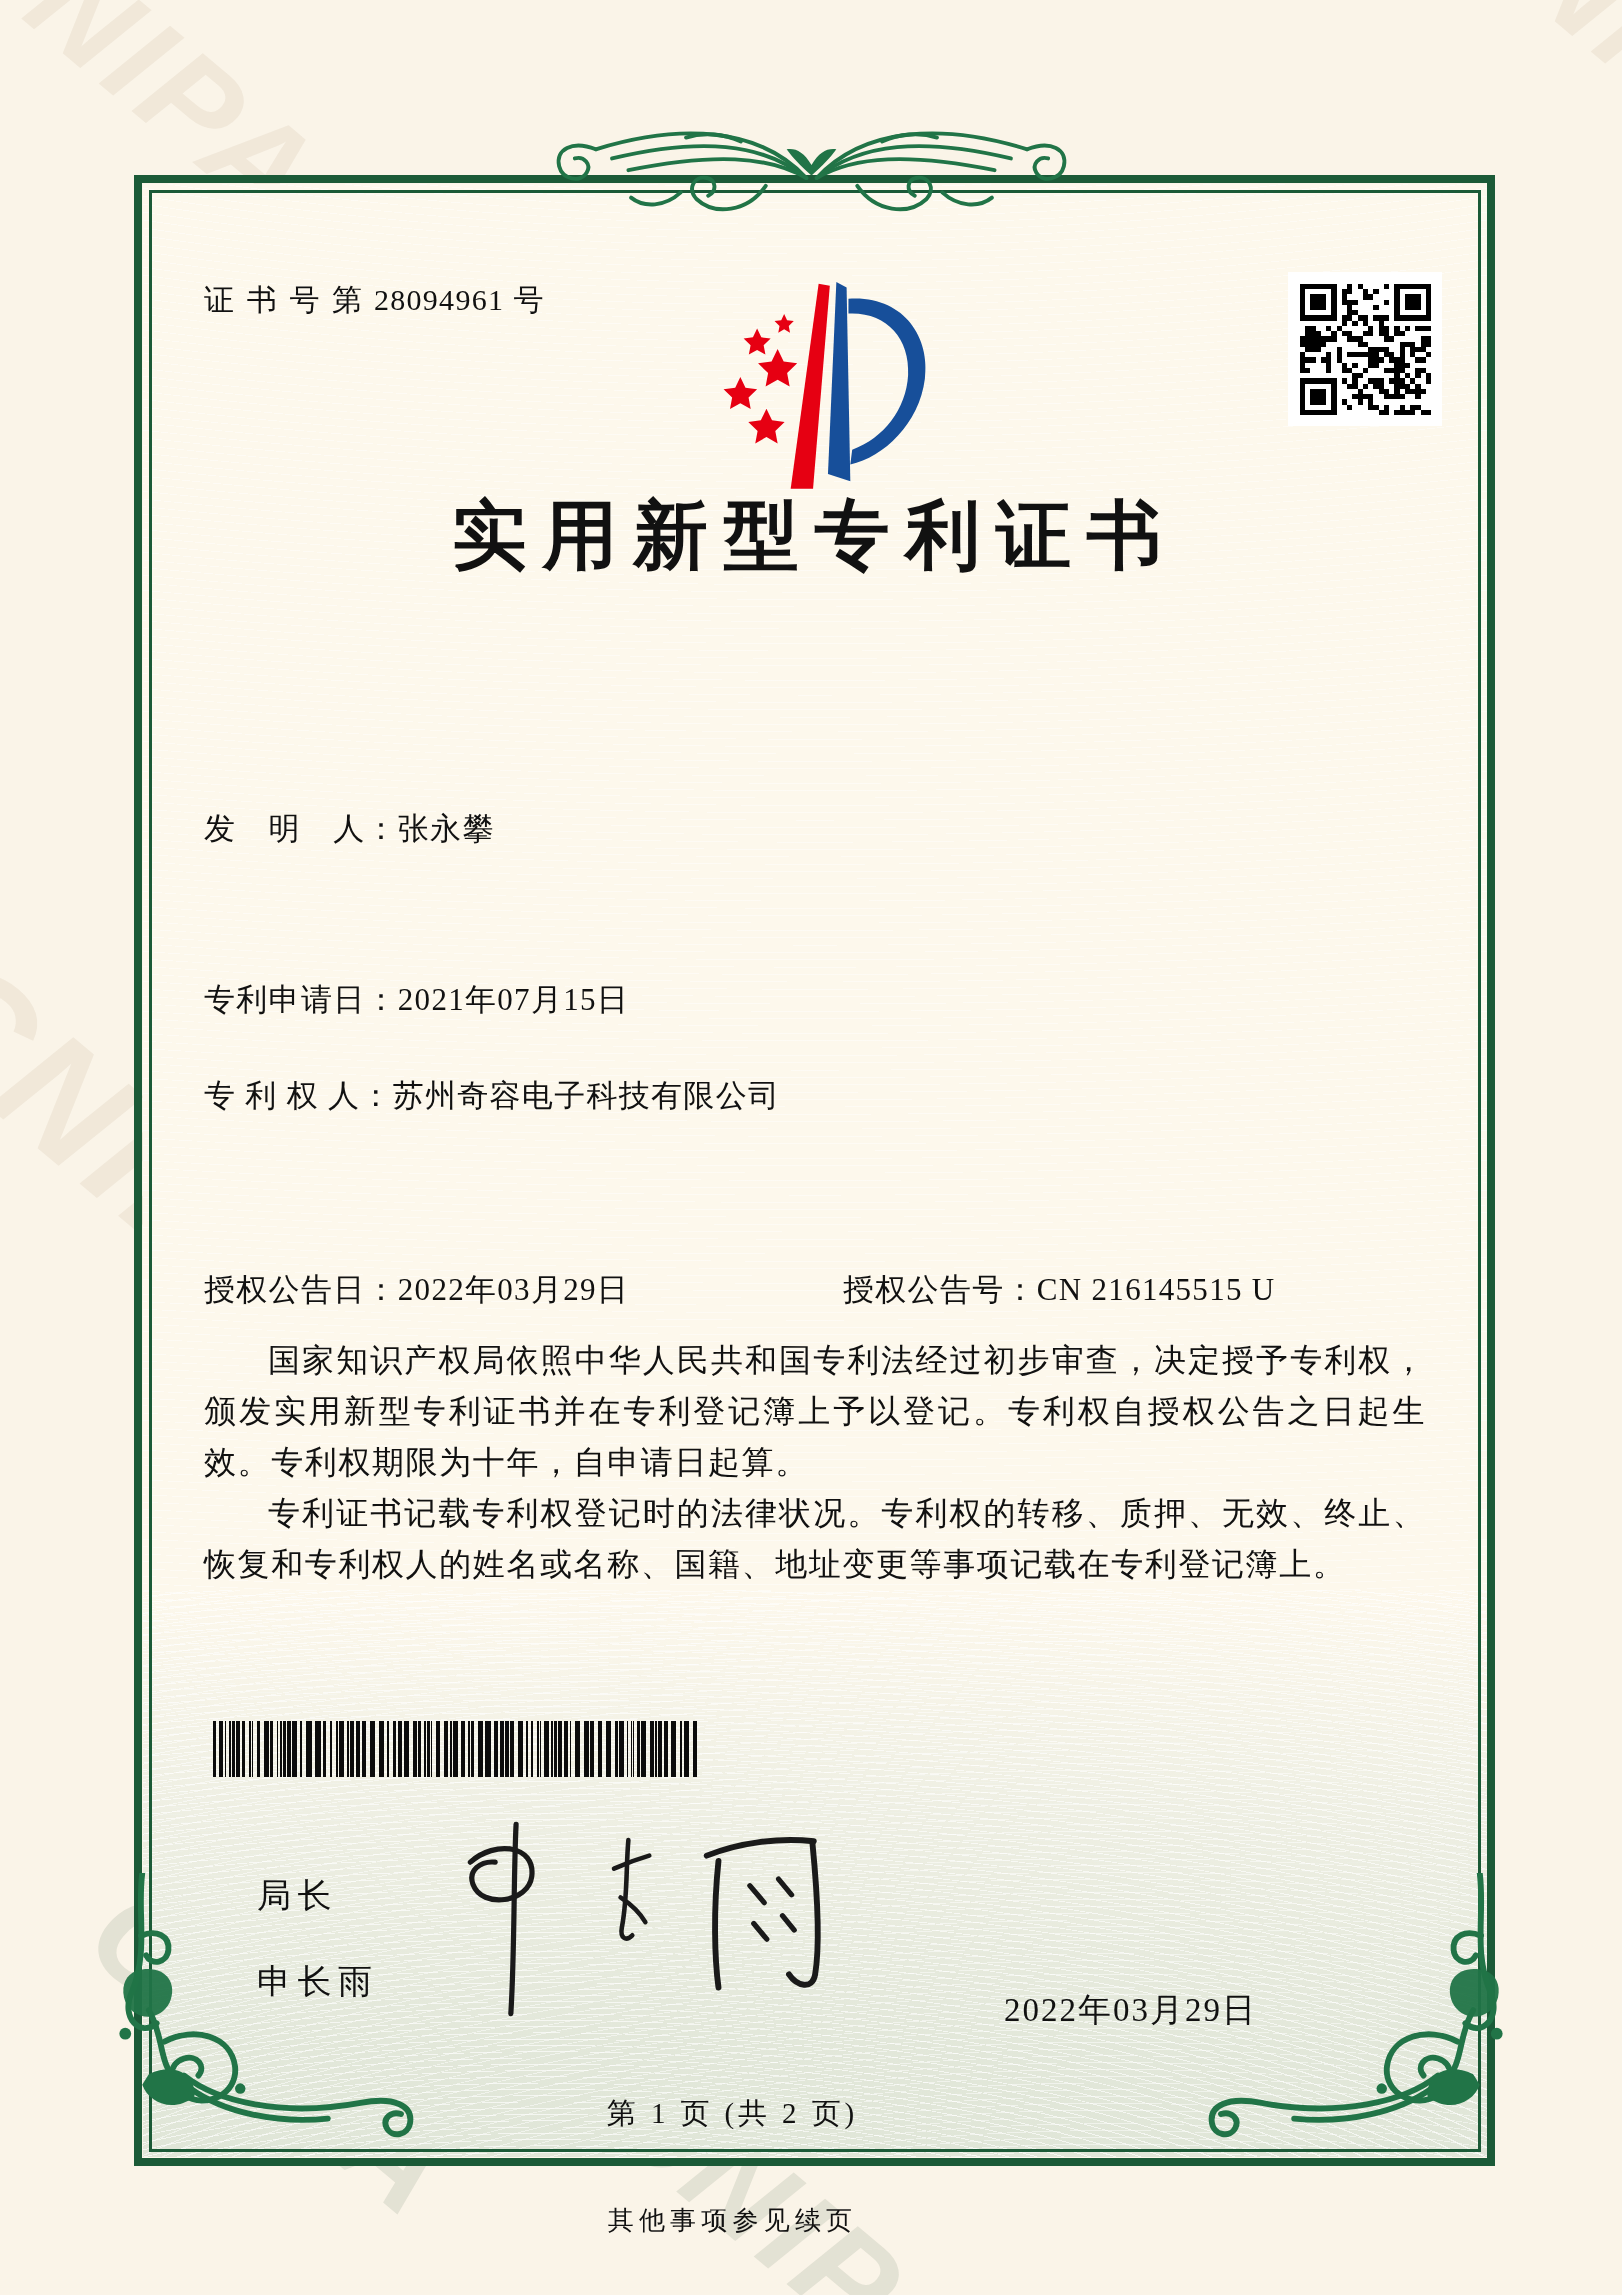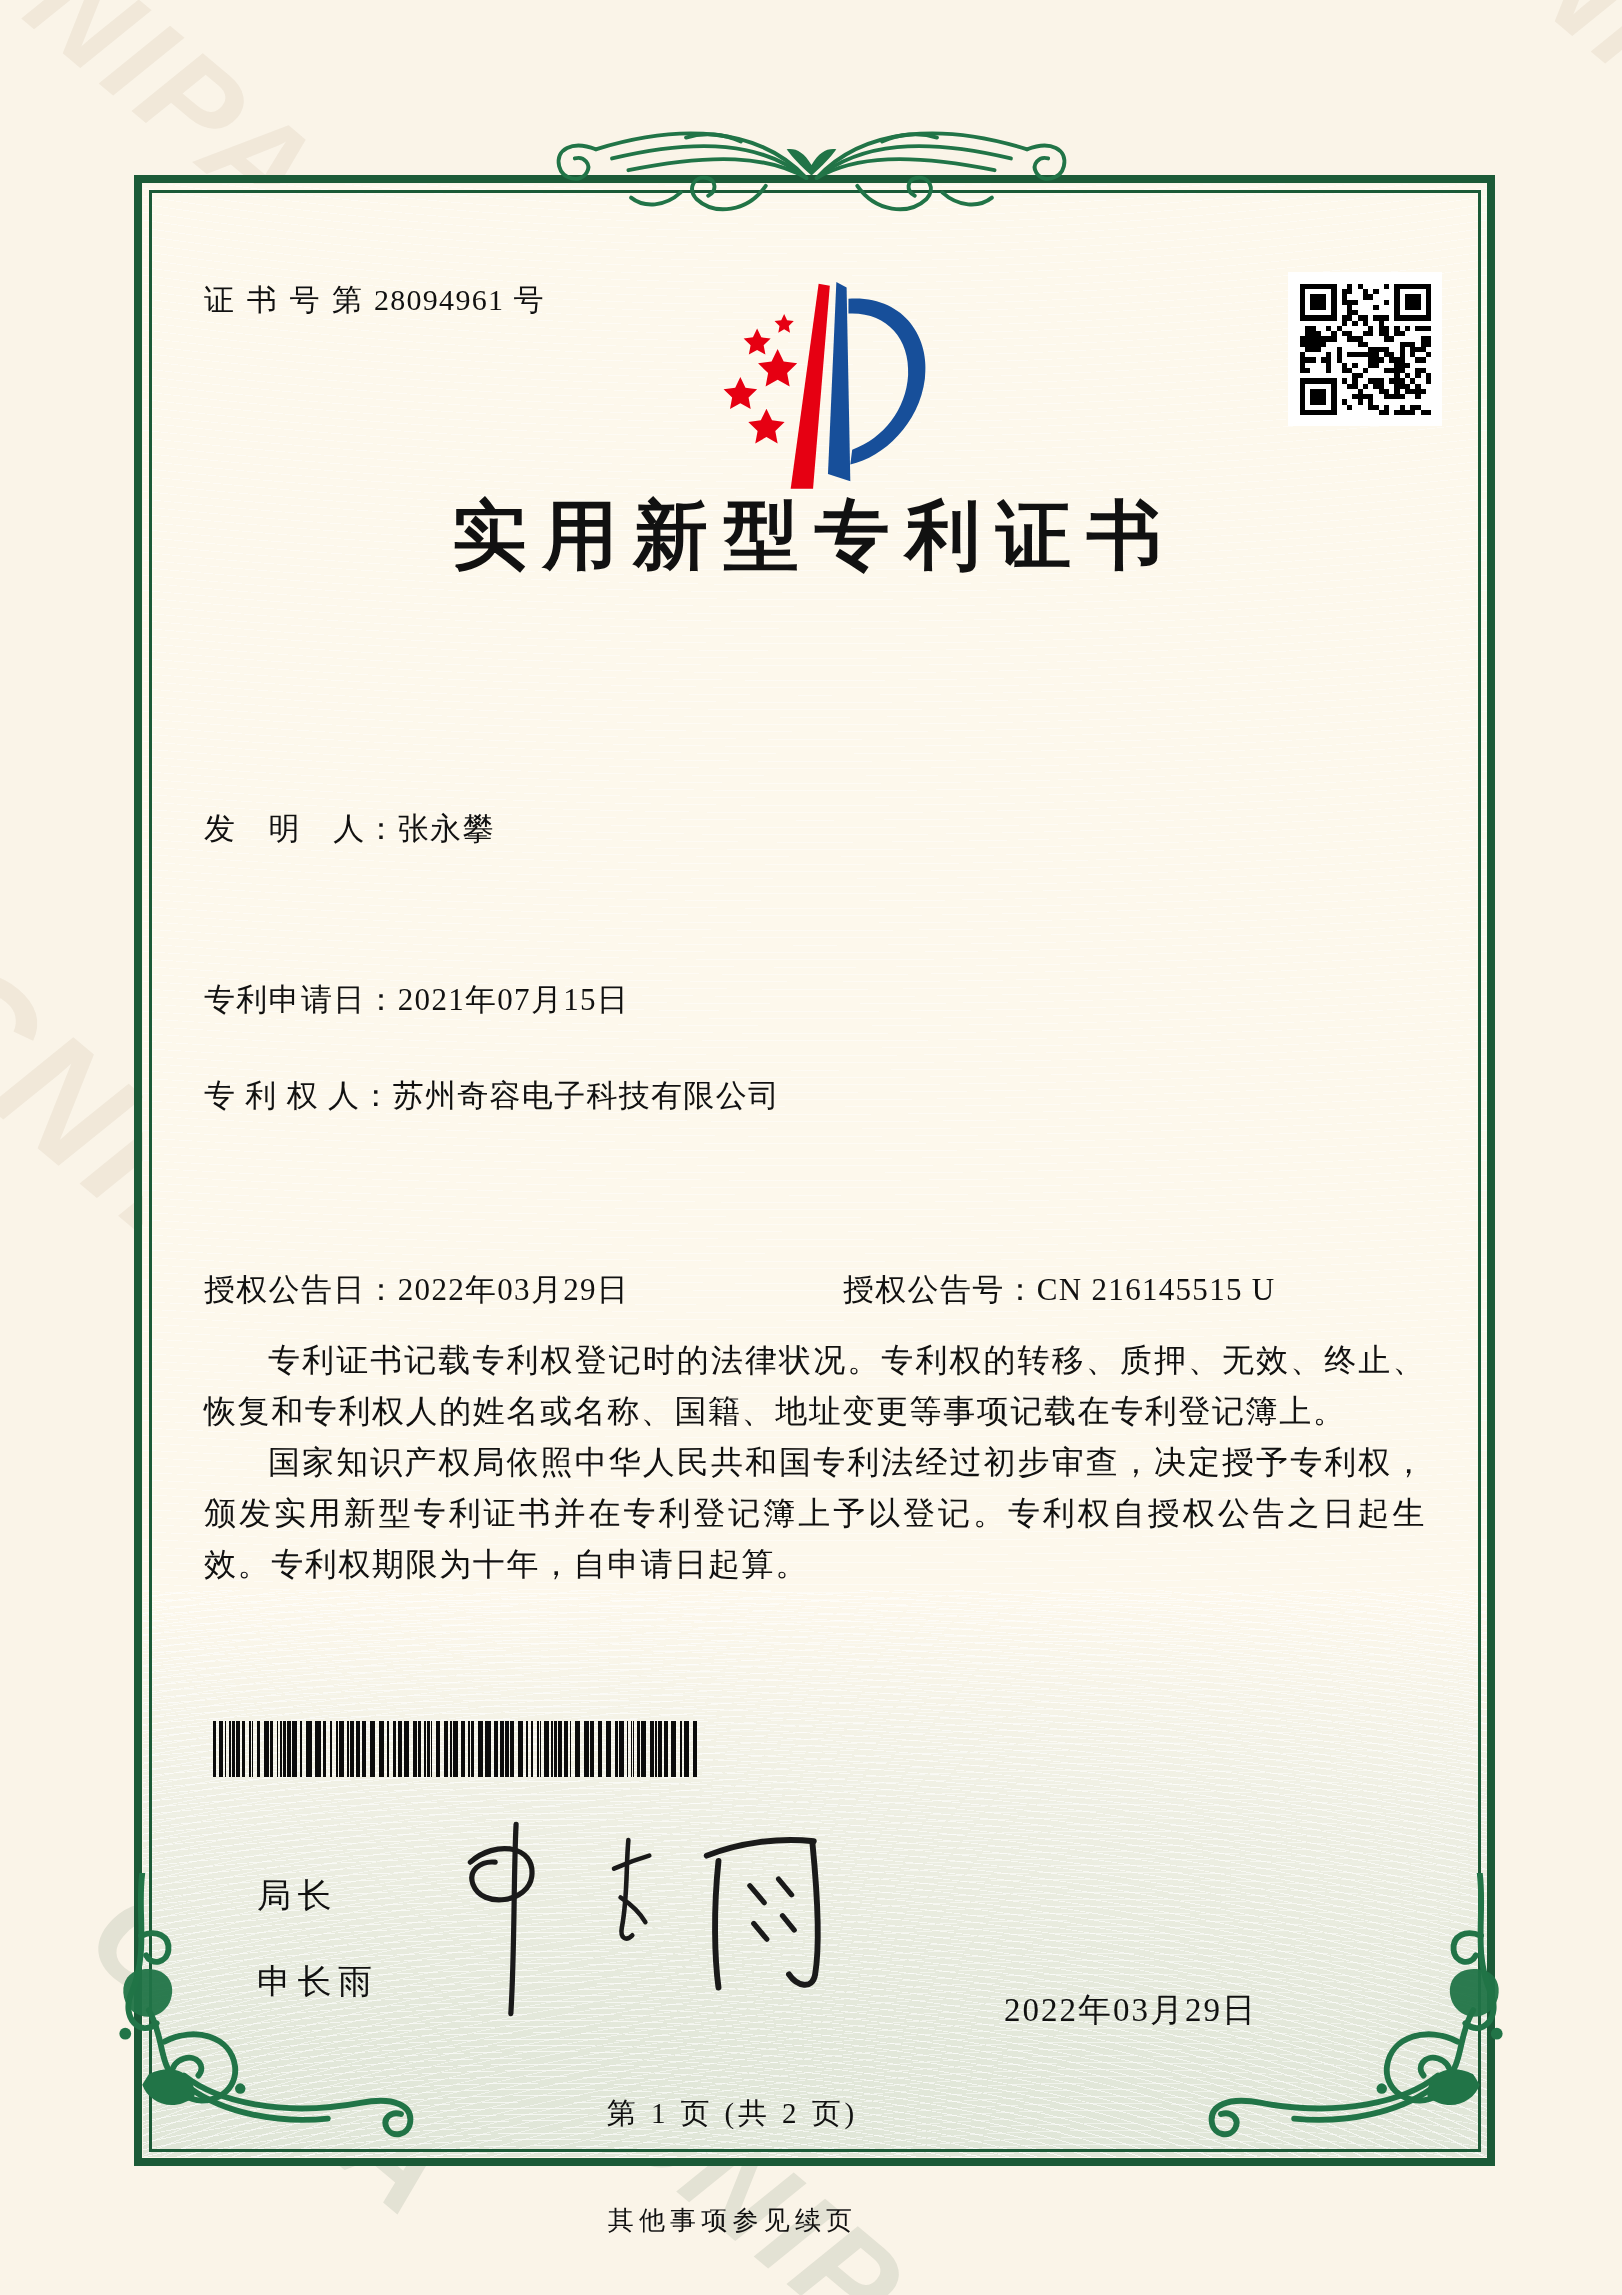--- a/index.html
+++ b/index.html
@@ -379,22 +379,22 @@
   <div class="title">实用新型专利证书</div>
 
   <div class="field f1"><span>发　明　人：</span><span>张永攀</span></div>
   <div class="field f3"><span>专利申请日：</span><span>2021年07月15日</span></div>
   <div class="field f4"><span>专 利 权 人：</span><span>苏州奇容电子科技有限公司</span></div>
 
   <div class="grant g1"><span>授权公告日：</span><span>2022年03月29日</span></div>
   <div class="grant g2"><span>授权公告号：</span><span>CN 216145515 U</span></div>
 
   <div class="body-text">
+    <p>国家知识产权局依照中华人民共和国专利法经过初步审查，决定授予专利权，颁发实用新型专利证书并在专利登记簿上予以登记。专利权自授权公告之日起生效。专利权期限为十年，自申请日起算。</p>
     <p>专利证书记载专利权登记时的法律状况。专利权的转移、质押、无效、终止、恢复和专利权人的姓名或名称、国籍、地址变更等事项记载在专利登记簿上。</p>
-    <p>国家知识产权局依照中华人民共和国专利法经过初步审查，决定授予专利权，颁发实用新型专利证书并在专利登记簿上予以登记。专利权自授权公告之日起生效。专利权期限为十年，自申请日起算。</p>
   </div>
 
   <div class="barcode" id="barcode">
       <div style="width: 2.6px; background: rgb(11, 11, 11);"></div>
       <div style="width: 3.9px; background: transparent;"></div>
       <div style="width: 3.9px; background: rgb(11, 11, 11);"></div>
       <div style="width: 1.3px; background: transparent;"></div>
       <div style="width: 1.3px; background: rgb(11, 11, 11);"></div>
       <div style="width: 2.6px; background: transparent;"></div>
       <div style="width: 2.6px; background: rgb(11, 11, 11);"></div>

